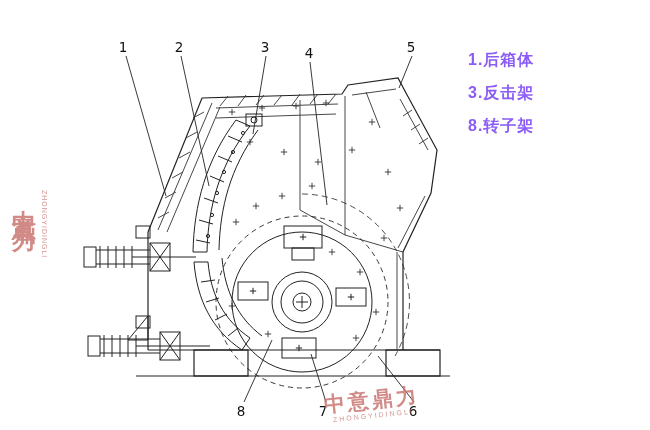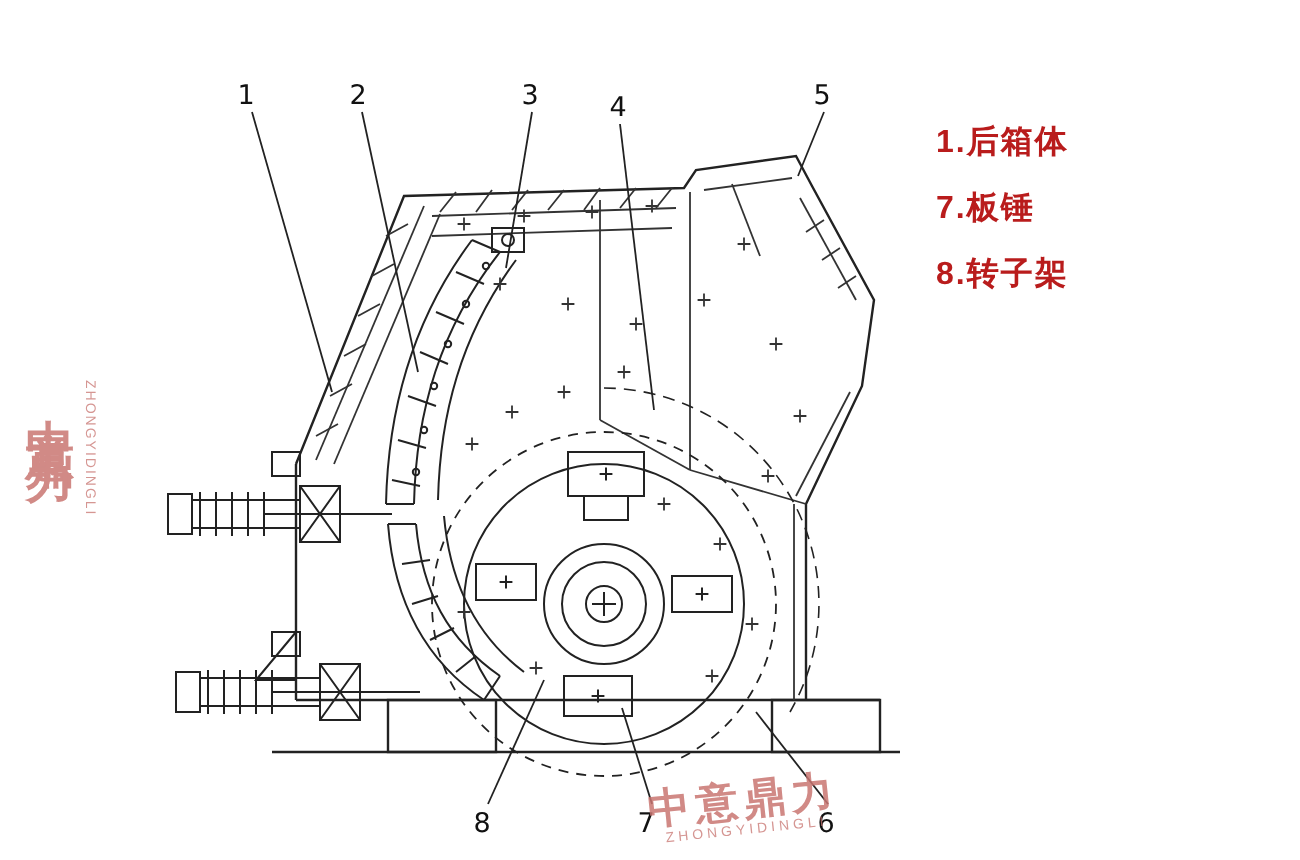--- a/index.html
+++ b/index.html
@@ -1,20 +1,20 @@
 <!DOCTYPE html>
 <html><head>
 <meta charset="utf-8">
 <style>
   html,body{margin:0;padding:0;background:#fff;}
   .canvas{position:relative;width:650px;height:430px;background:#fff;overflow:hidden;
           font-family:"DejaVu Sans",sans-serif;}
   .diagram-svg{position:absolute;left:0;top:0;}
   
-  .legend{position:absolute;left:468px;top:62px;color:#b91c1c;
+  .legend{position:absolute;left:468px;top:50px;color:#8b5cf6;
           font-family:"Liberation Sans","DejaVu Sans",sans-serif;}
   .legend-item{font-size:16px;font-weight:600;line-height:19px;margin-bottom:14px;
                letter-spacing:1px;white-space:nowrap;}
   
   .wm{position:absolute;color:#c97672;opacity:.85;pointer-events:none;
       font-family:"Liberation Sans","DejaVu Sans",sans-serif;}
   .wm-left{left:8px;top:190px;display:flex;flex-direction:row;}
   .wm-left .wm-cjk{writing-mode:vertical-rl;font-size:24px;font-weight:700;letter-spacing:6px;}
   .wm-left .wm-sub{writing-mode:vertical-rl;font-size:7px;letter-spacing:1px;margin-left:1px;opacity:.9;}
   .wm-br{left:324px;top:386px;transform:rotate(-6deg);text-align:center;}
@@ -172,21 +172,21 @@
       <text x="309" y="58">4</text>
       <text x="411" y="52">5</text>
       <text x="241" y="416">8</text>
       <text x="323" y="416">7</text>
       <text x="413" y="416">6</text>
     </g>
   </svg>
 
   <div class="legend">
     <div class="legend-item">1.后箱体</div>
-    <div class="legend-item">7.板锤</div>
+    <div class="legend-item">3.反击架</div>
     <div class="legend-item">8.转子架</div>
   </div>
 
   <div class="wm wm-left">
     <div class="wm-cjk">中意鼎力</div>
     <div class="wm-sub">ZHONGYIDINGLI</div>
   </div>
   <div class="wm wm-br">
     <div class="wm-cjk">中意鼎力</div>
     <div class="wm-sub">ZHONGYIDINGLI</div>

